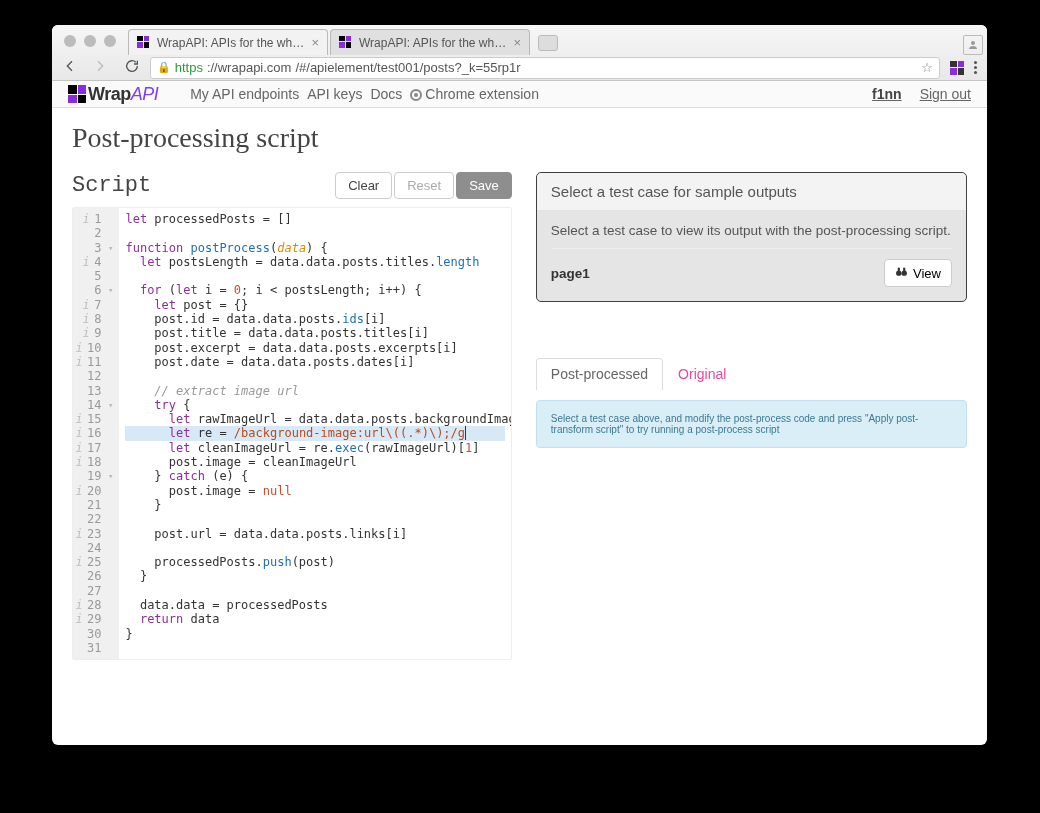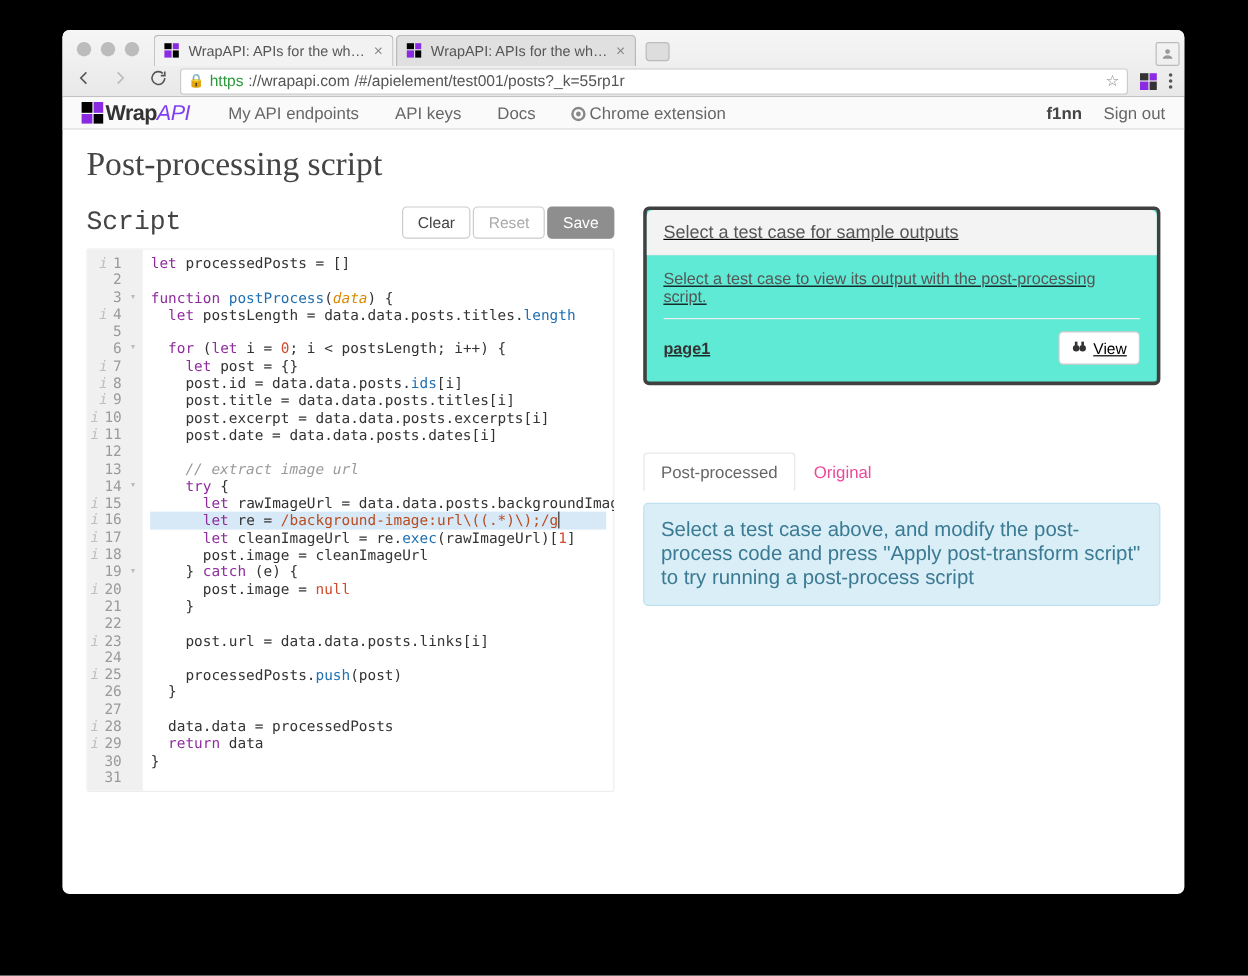--- a/index.html
+++ b/index.html
@@ -32,23 +32,23 @@
   .avatar-top { width: 20px; height: 20px; border: 1px solid #bbb; border-radius: 2px; display:flex; align-items:center; justify-content:center; color:#999; margin-left: auto; margin-right: 4px;}
   
   .content { flex: 1; overflow: hidden; display: flex; flex-direction: column; }
   .app-header { height: 27px; border-bottom: 1px solid #ddd; background: #fafafa; display: flex; align-items: center; padding: 0 16px; gap: 12px; font-size: 14px; color: #666; }
   .logo { display: flex; align-items: center; gap: 2px; }
   .logo-squares { width: 18px; height: 18px; display: grid; grid-template-columns: 1fr 1fr; grid-template-rows: 1fr 1fr; gap: 1px; }
   .logo-squares span:nth-child(1){ background:#000;} .logo-squares span:nth-child(2){ background:#8a2be2;} .logo-squares span:nth-child(3){ background:#8a2be2;} .logo-squares span:nth-child(4){ background:#000;}
   .logo-text { font-weight: 600; font-size: 18px; color: #333; letter-spacing: -0.5px; }
   .logo-text .api { color: #7e3ff2; font-weight: 400; font-style: italic; }
   .search-box { border: 1px solid #ccc; border-radius: 4px; height: 30px; padding: 0 10px; font-size: 14px; color: #999; background: #fff; width: 150px; }
-  .app-nav { display: flex; gap: 30px; margin-left: 20px; }
+  .app-nav { display: flex; gap: 8px; margin-left: 20px; }
   .app-nav .item { cursor: pointer; }
-  .app-user { margin-left: auto; display: flex; gap: 18px; align-items: flex-start; }
+  .app-user { margin-left: auto; display: flex; gap: 18px; align-items: flex-start; text-decoration: underline; }
   
   .page { flex: 1; padding: 14px 20px; overflow: auto; }
   h1.page-title { font-family: Georgia, "Times New Roman", serif; font-weight: 400; font-size: 28px; color: #444; margin-bottom: 18px; }
   .cols { display: flex; gap: 24px; }
   .left { flex: 1.02; min-width: 0; }
   .right { flex: 1; min-width: 0; }
   .script-head { display: flex; align-items: center; margin-bottom: 8px; }
   .script-head h2 { font-family: Liberation Mono, monospace; font-weight: 400; font-size: 22px; color: #444; }
   .btns { margin-left: auto; display: flex; gap: 2px; }
   .btn { border: 1px solid #ccc; background: #fff; color: #444; border-radius: 4px; padding: 5px 12px; font-size: 13px; cursor: pointer; }
@@ -66,32 +66,32 @@
   .kw { color: #8e2d9c; }
   .fn { color: #1f6fb2; }
   .param { color: #d88b00; font-style: italic; }
   .num, .const { color: #d14a2b; }
   .prop { color: #1f6fb2; }
   .cmt { color: #9a9a9a; font-style: italic; }
   .regex { color: #b94b1f; }
   .hl { background: #d7e8f7; display: inline-block; width: 100%; }
   .cursor { border-right: 1px solid #333; }
   
-  .panel { border: 3px solid #404040; border-radius: 5px; background: #5eead4; margin-bottom: 16px; text-decoration: underline; }
+  .panel { border: 1px solid #404040; border-radius: 5px; background: #e5e5e5; margin-bottom: 16px; }
   .panel-head { background: #f3f3f3; border-bottom: 1px solid #e3e3e3; padding: 10px 14px; font-size: 15px; color: #555; border-radius: 5px 5px 0 0; }
   .panel-body { padding: 12px 14px; font-size: 13.5px; color: #555; }
   .tc-row { display: flex; align-items: center; padding: 10px 0 2px; border-top: 1px solid #eee; margin-top: 10px; }
   .tc-name { font-weight: 600; color: #333; }
   .view-btn { margin-left: auto; border: 1px solid #ccc; border-radius: 4px; padding: 5px 10px; font-size: 13px; background: #fff; display: flex; align-items: center; gap: 5px; cursor: pointer; }
   
   .out-tabs { display: flex; gap: 0; font-size: 14px; margin-bottom: 10px; }
   .out-tab { padding: 7px 14px; border: 1px solid #ddd; border-bottom: none; border-radius: 4px 4px 0 0; color: #666; background: #fff; cursor: pointer; margin-top: 40px; }
   .out-tab + .out-tab { border-left: none; }
   .out-tab.inactive { border: 1px solid transparent; color: #ec4899; background: transparent; }
-  .info-box { background: #d9eef6; border: 1px solid #bfe1ee; color: #3b7a93; padding: 12px 14px; border-radius: 4px; font-size: 17px; }
+  .info-box { background: #d9eef6; border: 1px solid #bfe1ee; color: #3b7a93; padding: 12px 14px; border-radius: 4px; font-size: 10px; }
 </style>
 </head>
 <body>
 
 <div class="window">
   <div class="titlebar">
     <div class="traffic">
       <div class="tl"></div>
       <div class="tl"></div>
       <div class="tl"></div>

